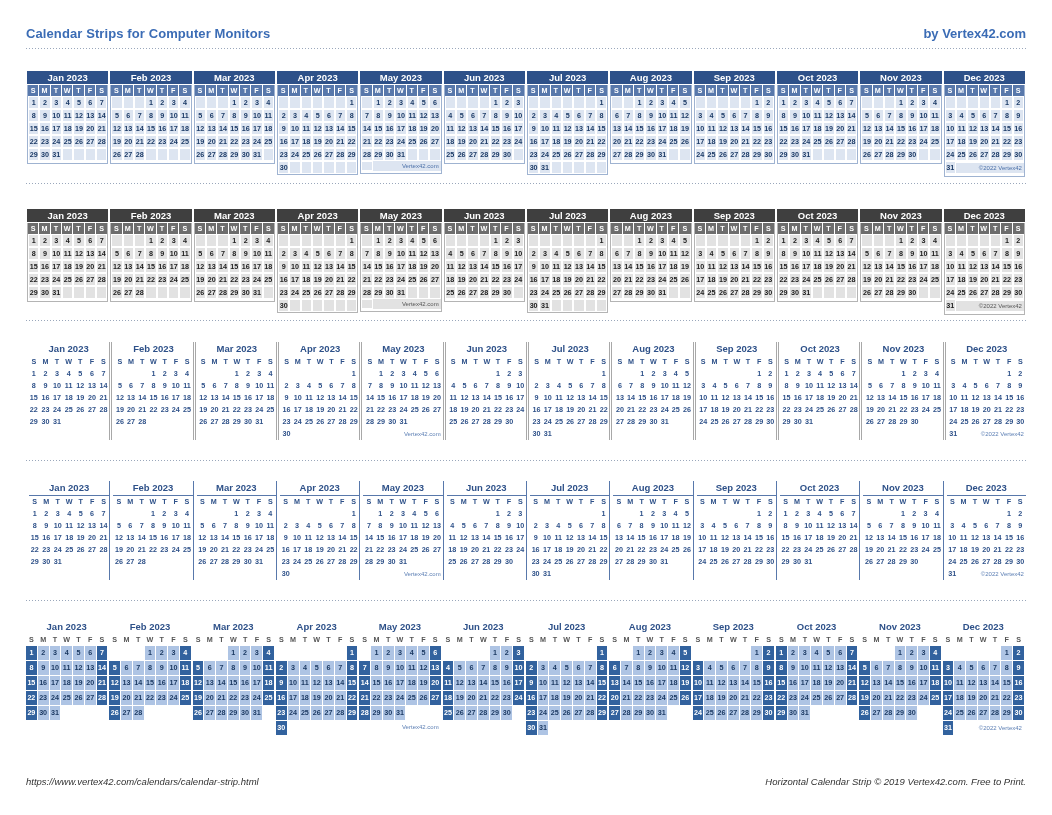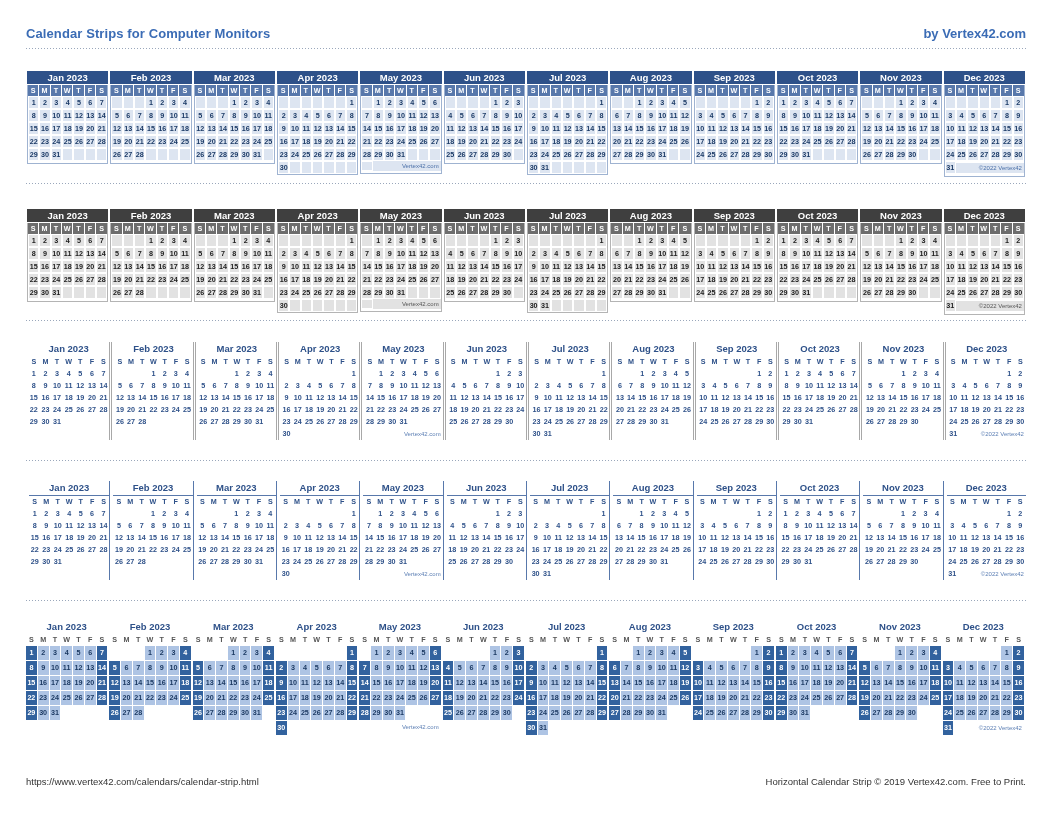--- a/index.html
+++ b/index.html
@@ -75,21 +75,21 @@
   .sE .dow{color:#555555;line-height:12px;}
   .sE .grid{gap:1px;}
   .sE .day{color:#18365f;background:#aec4e4;line-height:12px;padding:1px 0;}
   .sE .day.we{background:#32629e;color:#ffffff;}
   .sE .day.blank{background:transparent;color:transparent;}
   .sE .note{color:#5c7fb4;line-height:12px;}
 
   
   .footer{position:absolute;left:26px;right:26px;bottom:28px;display:flex;
           justify-content:space-between;align-items:baseline;}
-  .footer span{font-size:9.5px;color:#333333;}
+  .footer span{font-size:9.5px;color:#333333;font-style:italic;}
 </style>
 </head>
 <body>
 
 <div class="page">
 
   <div class="top-header">
     <div class="doc-title">Calendar Strips for Computer Monitors</div>
     <div class="doc-byline">by Vertex42.com</div>
   </div>

